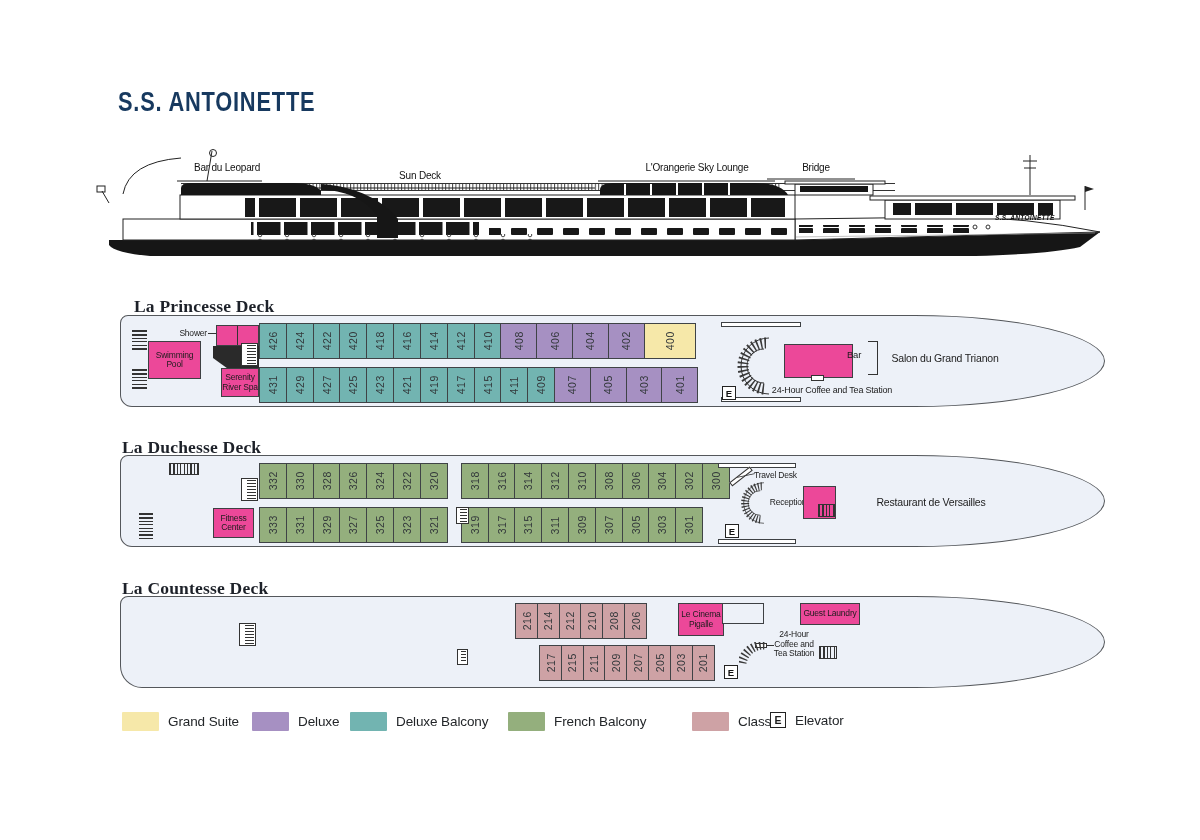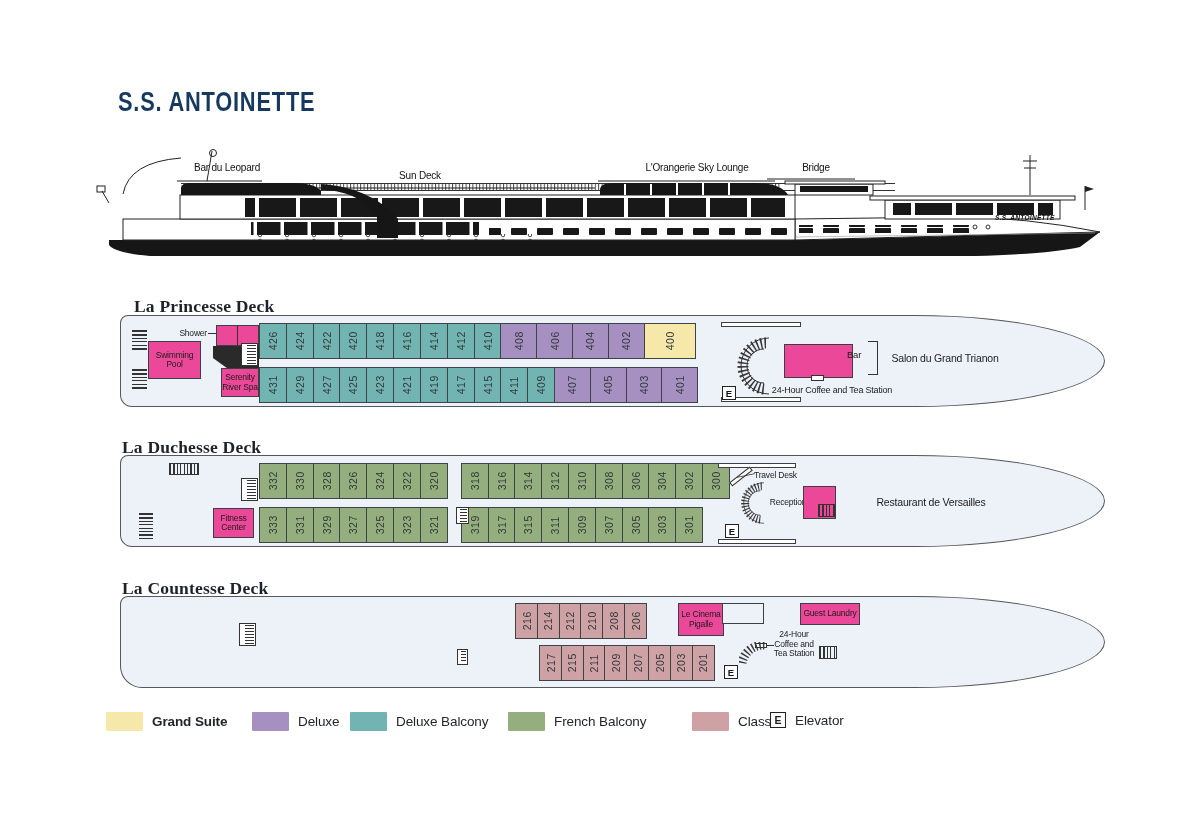--- a/index.html
+++ b/index.html
@@ -475,21 +475,21 @@
     <div class="flabel" style="left:648px;top:33px;width:50px;">24-Hour Coffee and Tea Station</div>
     <div class="mini-table" style="left:634px;top:46px;width:12px;height:5px;"></div>
     <div class="hline" style="left:645px;top:48px;width:8px;"></div>
     <svg class="icon-fan" style="left:618px;top:45px;" width="28" height="22" viewBox="0 0 28 22">
       <path d="M3,21 A22,22 0 0,1 26,3" fill="none" stroke="#3a3a3a" stroke-width="9" stroke-dasharray="1.5 2.2"></path>
     </svg>
     <div class="icon-hatch" style="left:698px;top:49px;width:18px;height:13px;"></div>
     <div class="ebox" style="left:603px;top:68px;">E</div>
   </div>
 
-  <div class="lg-item" style="left:106px;font-weight:bold;">
+  <div class="lg-item" style="left:122px;">
     <div class="lg-swatch" style="background: rgb(246, 232, 169);"></div>
     <span class="lg-label">Grand Suite</span>
   </div>
   <div class="lg-item" style="left:252px;">
     <div class="lg-swatch" style="background: rgb(166, 144, 194);"></div>
     <span class="lg-label">Deluxe</span>
   </div>
   <div class="lg-item" style="left:350px;">
     <div class="lg-swatch" style="background: rgb(114, 180, 177);"></div>
     <span class="lg-label">Deluxe Balcony</span>

